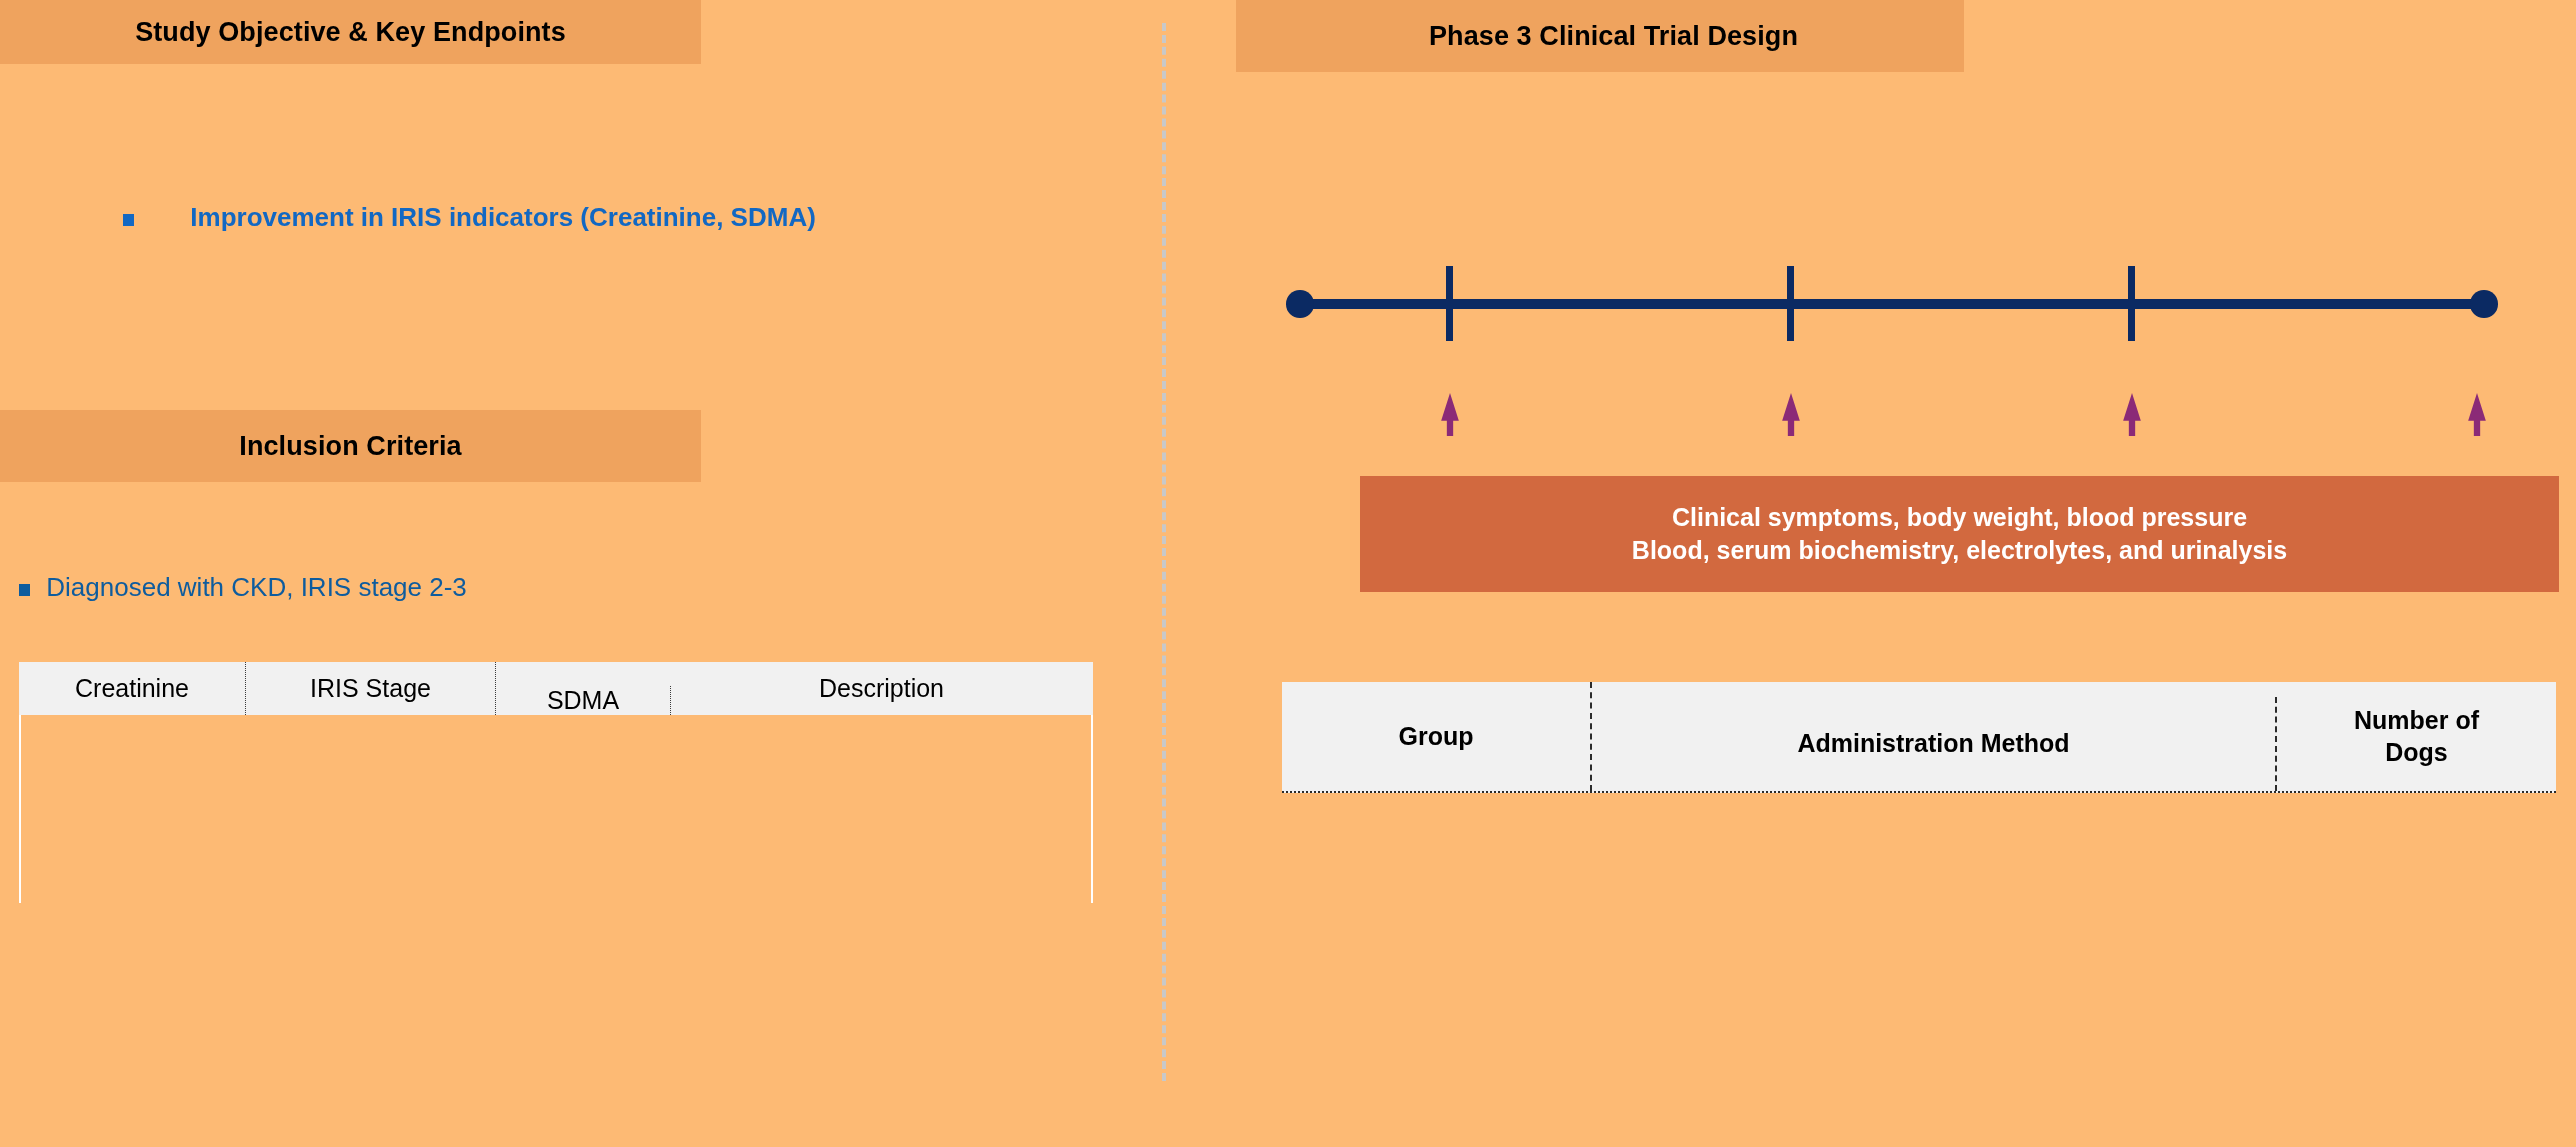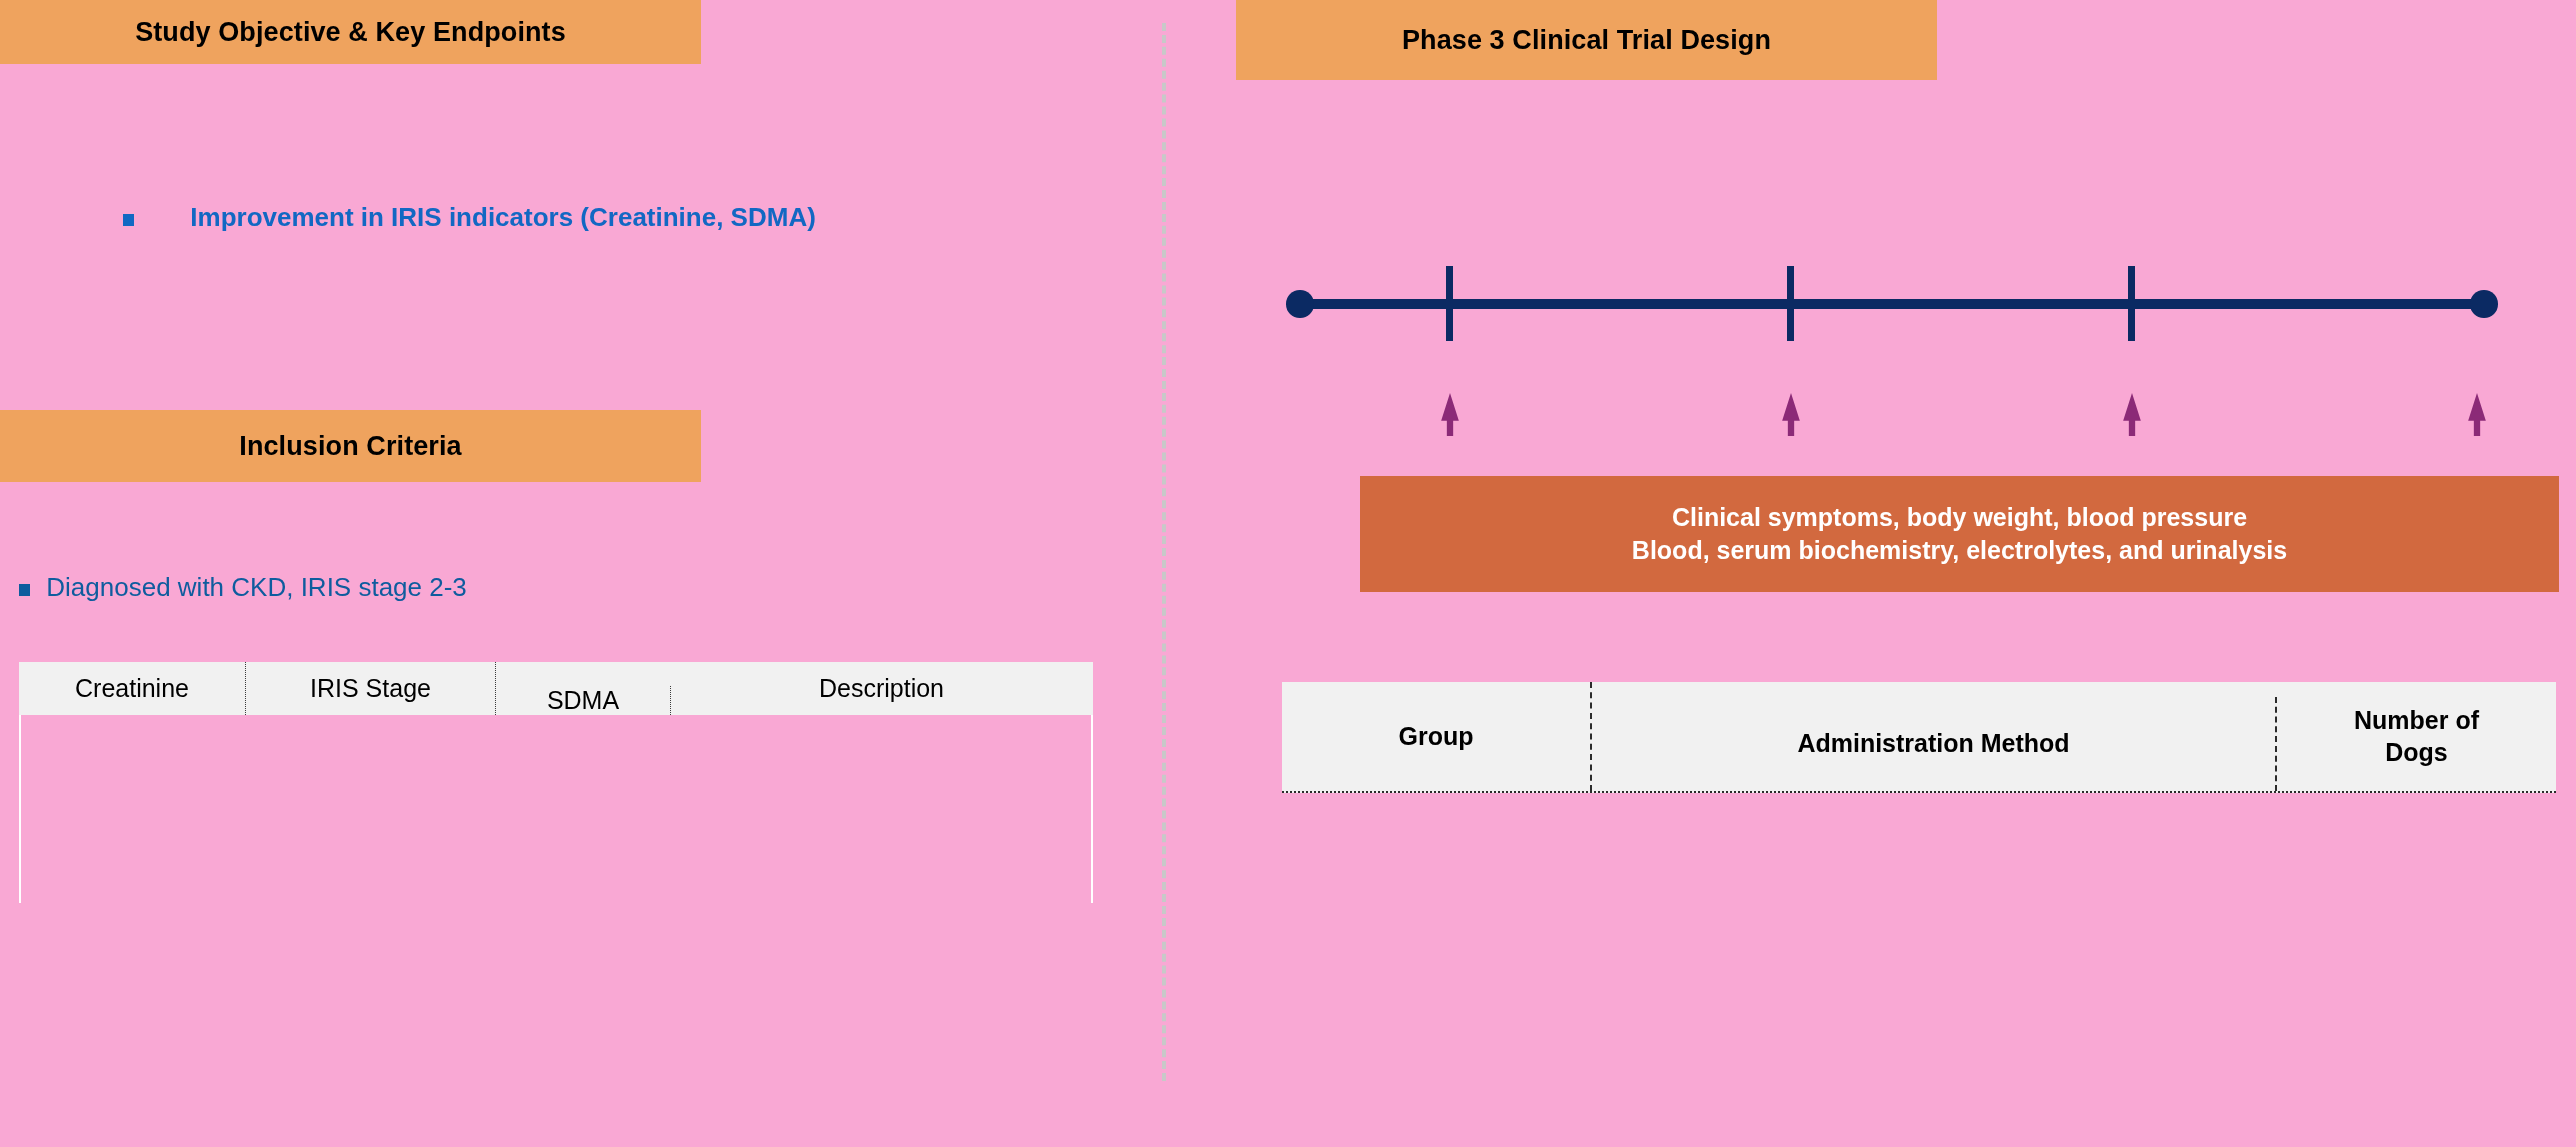--- a/index.html
+++ b/index.html
@@ -10,21 +10,21 @@
   body {
     width: 2576px;
     height: 1147px;
     position: relative;
     overflow: hidden;
     font-family: "Liberation Sans", sans-serif;
   }
   .slide {
     position: absolute;
     inset: 0;
-    background: #f9a8d4;
+    background: #fdba74;
   }
 
   
   .abs { position: absolute; }
 
   
   .banner {
     background: #EFA35E;
     color: #000000;
     font-weight: bold;
@@ -36,22 +36,23 @@
   }
   #banner-objective {
     left: 0px; top: 0px; width: 701px; height: 64px;
     font-size: 27px;
   }
   #banner-inclusion {
     left: 0px; top: 410px; width: 701px; height: 72px;
     font-size: 27px;
   }
   #banner-phase3 {
-    left: 1236px; top: 0px; width: 701px; height: 80px;
+    left: 1236px; top: 0px; width: 701px; height: 72px;
     font-size: 27px;
+    padding-left: 27px;
   }
 
   
   .bullet-row {
     display: flex;
     align-items: flex-start;
   }
   .bullet-mark {
     flex: 0 0 auto;
     width: 11.3px; height: 11.3px;

